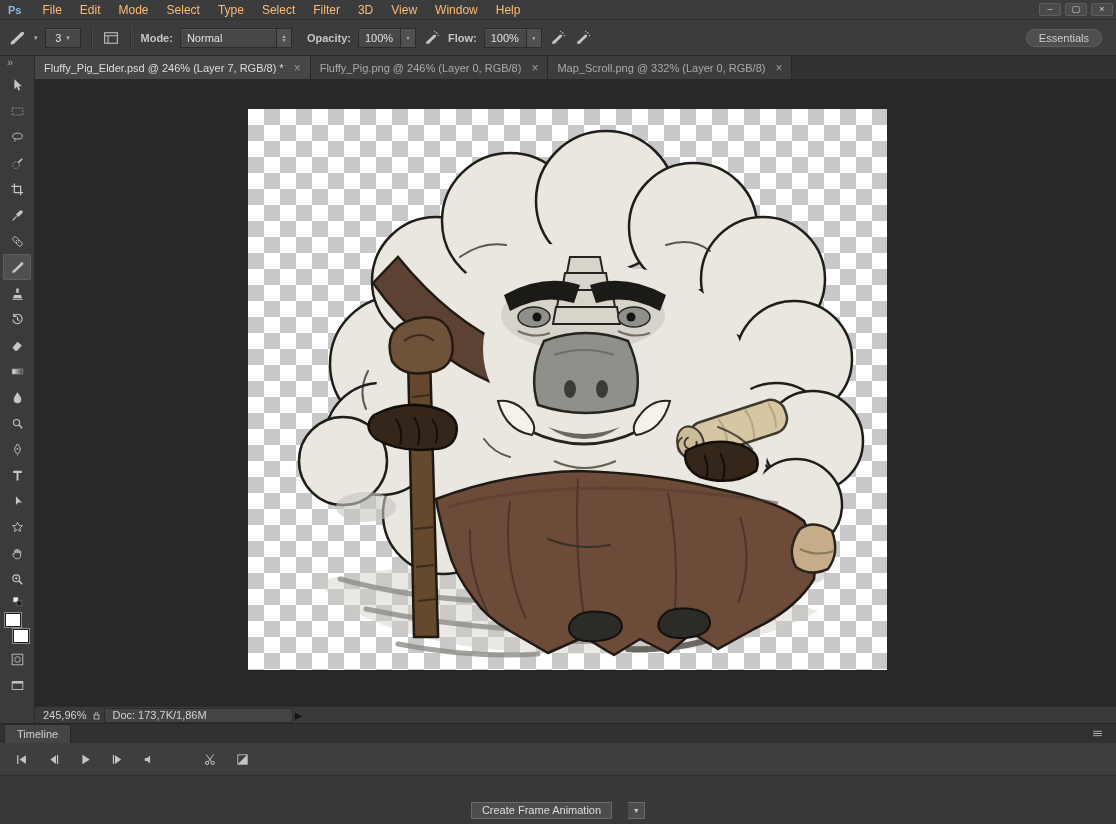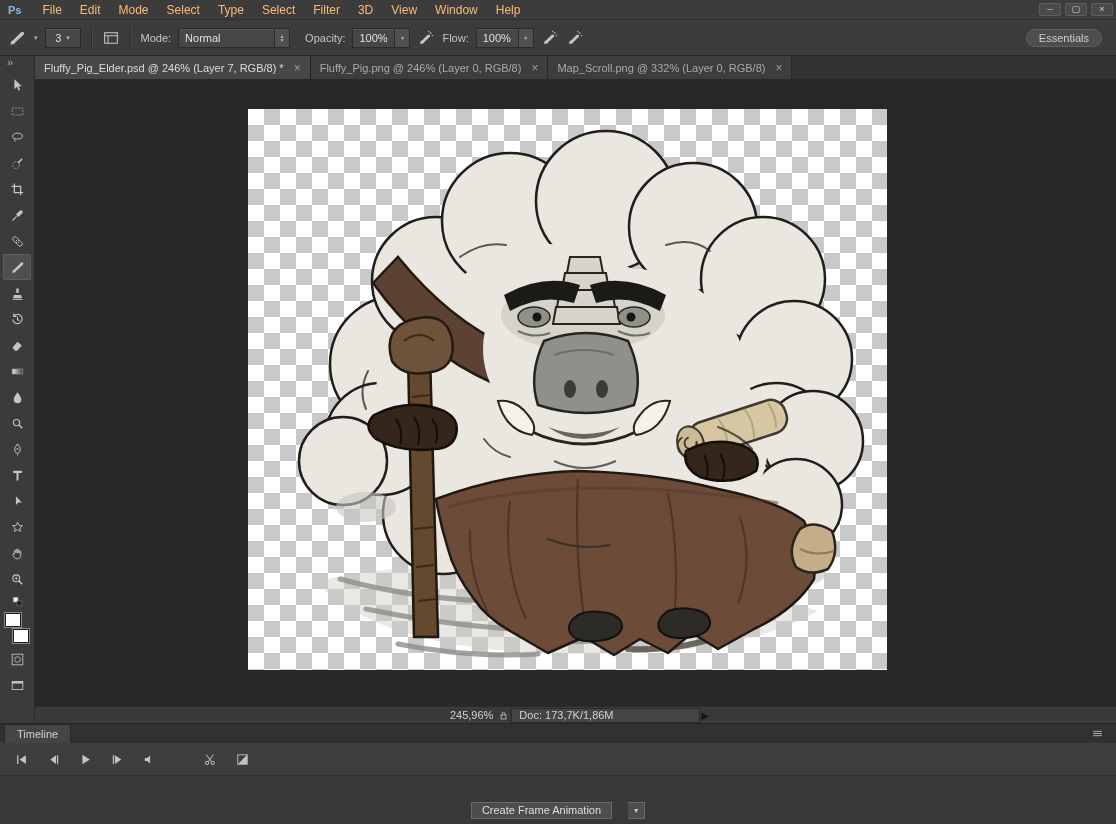--- a/index.html
+++ b/index.html
@@ -11,21 +11,21 @@
     -webkit-font-smoothing:antialiased;
   }
   
   .menu-bar { height:20px; flex:none; background:#3c3c3c; display:flex; align-items:center; padding-left:6px; position:relative; border-bottom:1px solid #2e2e2e; }
   .ps-logo { color:#8db7e3; font-weight:bold; font-size:11px; margin:0 12px 0 2px; }
   .menu-item { font-size:12px; color:#fdba74; padding:0 9px; line-height:20px; cursor:default; }
   .win-controls { position:absolute; right:3px; top:3px; display:flex; gap:4px; }
   .winbtn { width:22px; height:13px; background:#4a4a4a; border:1px solid #5e5e5e; border-radius:2px; color:#d0d0d0; font-size:9px; line-height:11px; text-align:center; }
   
   .options-bar { height:36px; flex:none; background:#3c3c3c; border-bottom:1px solid #282828; display:flex; align-items:center; padding:0 8px; gap:7px; font-size:11px; }
-  .opt-label { color:#c6c6c6; }
+  .opt-label { color:#c6c6c6;font-weight:bold; }
   .ti { width:18px; height:18px; color:#c4c4c4; display:block; }
   .ti.small { width:15px; height:15px; }
   .caret { font-size:7px; color:#b0b0b0; margin-left:1px; }
   .dd { height:20px; background:#474747; border:1px solid #2b2b2b; display:flex; align-items:center; box-shadow:inset 0 1px 0 #565656; }
   .dd-val { flex:1; padding:0 6px; color:#e0e0e0; white-space:nowrap; }
   .dd-arr { width:15px; align-self:stretch; border-left:1px solid #2b2b2b; display:flex; flex-direction:column; align-items:center; justify-content:center; font-size:5px; line-height:4px; color:#b8b8b8; background:#505050; }
   .size-box { width:36px; height:20px; background:#474747; border:1px solid #2b2b2b; display:flex; align-items:center; justify-content:center; gap:4px; color:#e0e0e0; box-shadow:inset 0 1px 0 #565656; }
   .v-sep { width:1px; height:22px; background:#2e2e2e; box-shadow:1px 0 0 #4a4a4a; margin:0 3px; }
   .workspace-btn { margin-left:auto; margin-right:6px; height:18px; padding:0 12px; background:#4e4e4e; border:1px solid #5f5f5f; border-radius:9px; color:#cccccc; font-size:11px; line-height:16px; }
   
@@ -47,21 +47,21 @@
   .artwork {
     position:absolute; left:213px; top:30px; width:639px; height:561px;
     background-color:#ffffff;
     background-image:
       linear-gradient(45deg,#c9c9c9 25%,transparent 25%,transparent 75%,#c9c9c9 75%),
       linear-gradient(45deg,#c9c9c9 25%,transparent 25%,transparent 75%,#c9c9c9 75%);
     background-position:0 0,16px 16px;
     background-size:32px 32px;
   }
   .artwork svg { position:absolute; inset:0; }
-  .status-bar { height:17px; flex:none; background:#3a3a3a; border-top:1px solid #2c2c2c; display:flex; align-items:center; font-size:11px; padding-left:5px; gap:1px;justify-content:center; }
+  .status-bar { height:17px; flex:none; background:#3a3a3a; border-top:1px solid #2c2c2c; display:flex; align-items:center; font-size:11px; padding-left:5px; gap:1px; }
   .zoom-field { color:#d2d2d2; padding:0 3px; }
   .doc-box { width:189px; height:15px; background:#444444; border:1px solid #2c2c2c; color:#d2d2d2; display:flex; align-items:center; padding:0 7px; }
   .status-arrow { color:#151515; font-size:10px; }
   
   .timeline { height:101px; flex:none; border-top:1px solid #262626; background:#393939; display:flex; flex-direction:column; }
   .tl-tabrow { height:19px; flex:none; background:#313131; display:flex; align-items:flex-start; }
   .tl-tab { margin-left:4px; height:19px; padding:0 12px; background:#454545; border:1px solid #282828; border-bottom:none; color:#d0d0d0; font-size:11px; display:flex; align-items:center; }
   .tl-menu { margin-left:auto; margin-right:12px; height:19px; display:flex; align-items:center; color:#b2b2b2; }
   .tl-controls { height:33px; flex:none; display:flex; align-items:center; gap:15px; padding-left:13px; background:#3e3e3e; border-bottom:1px solid #2f2f2f; }
   .tl-controls .gap { width:14px; }

